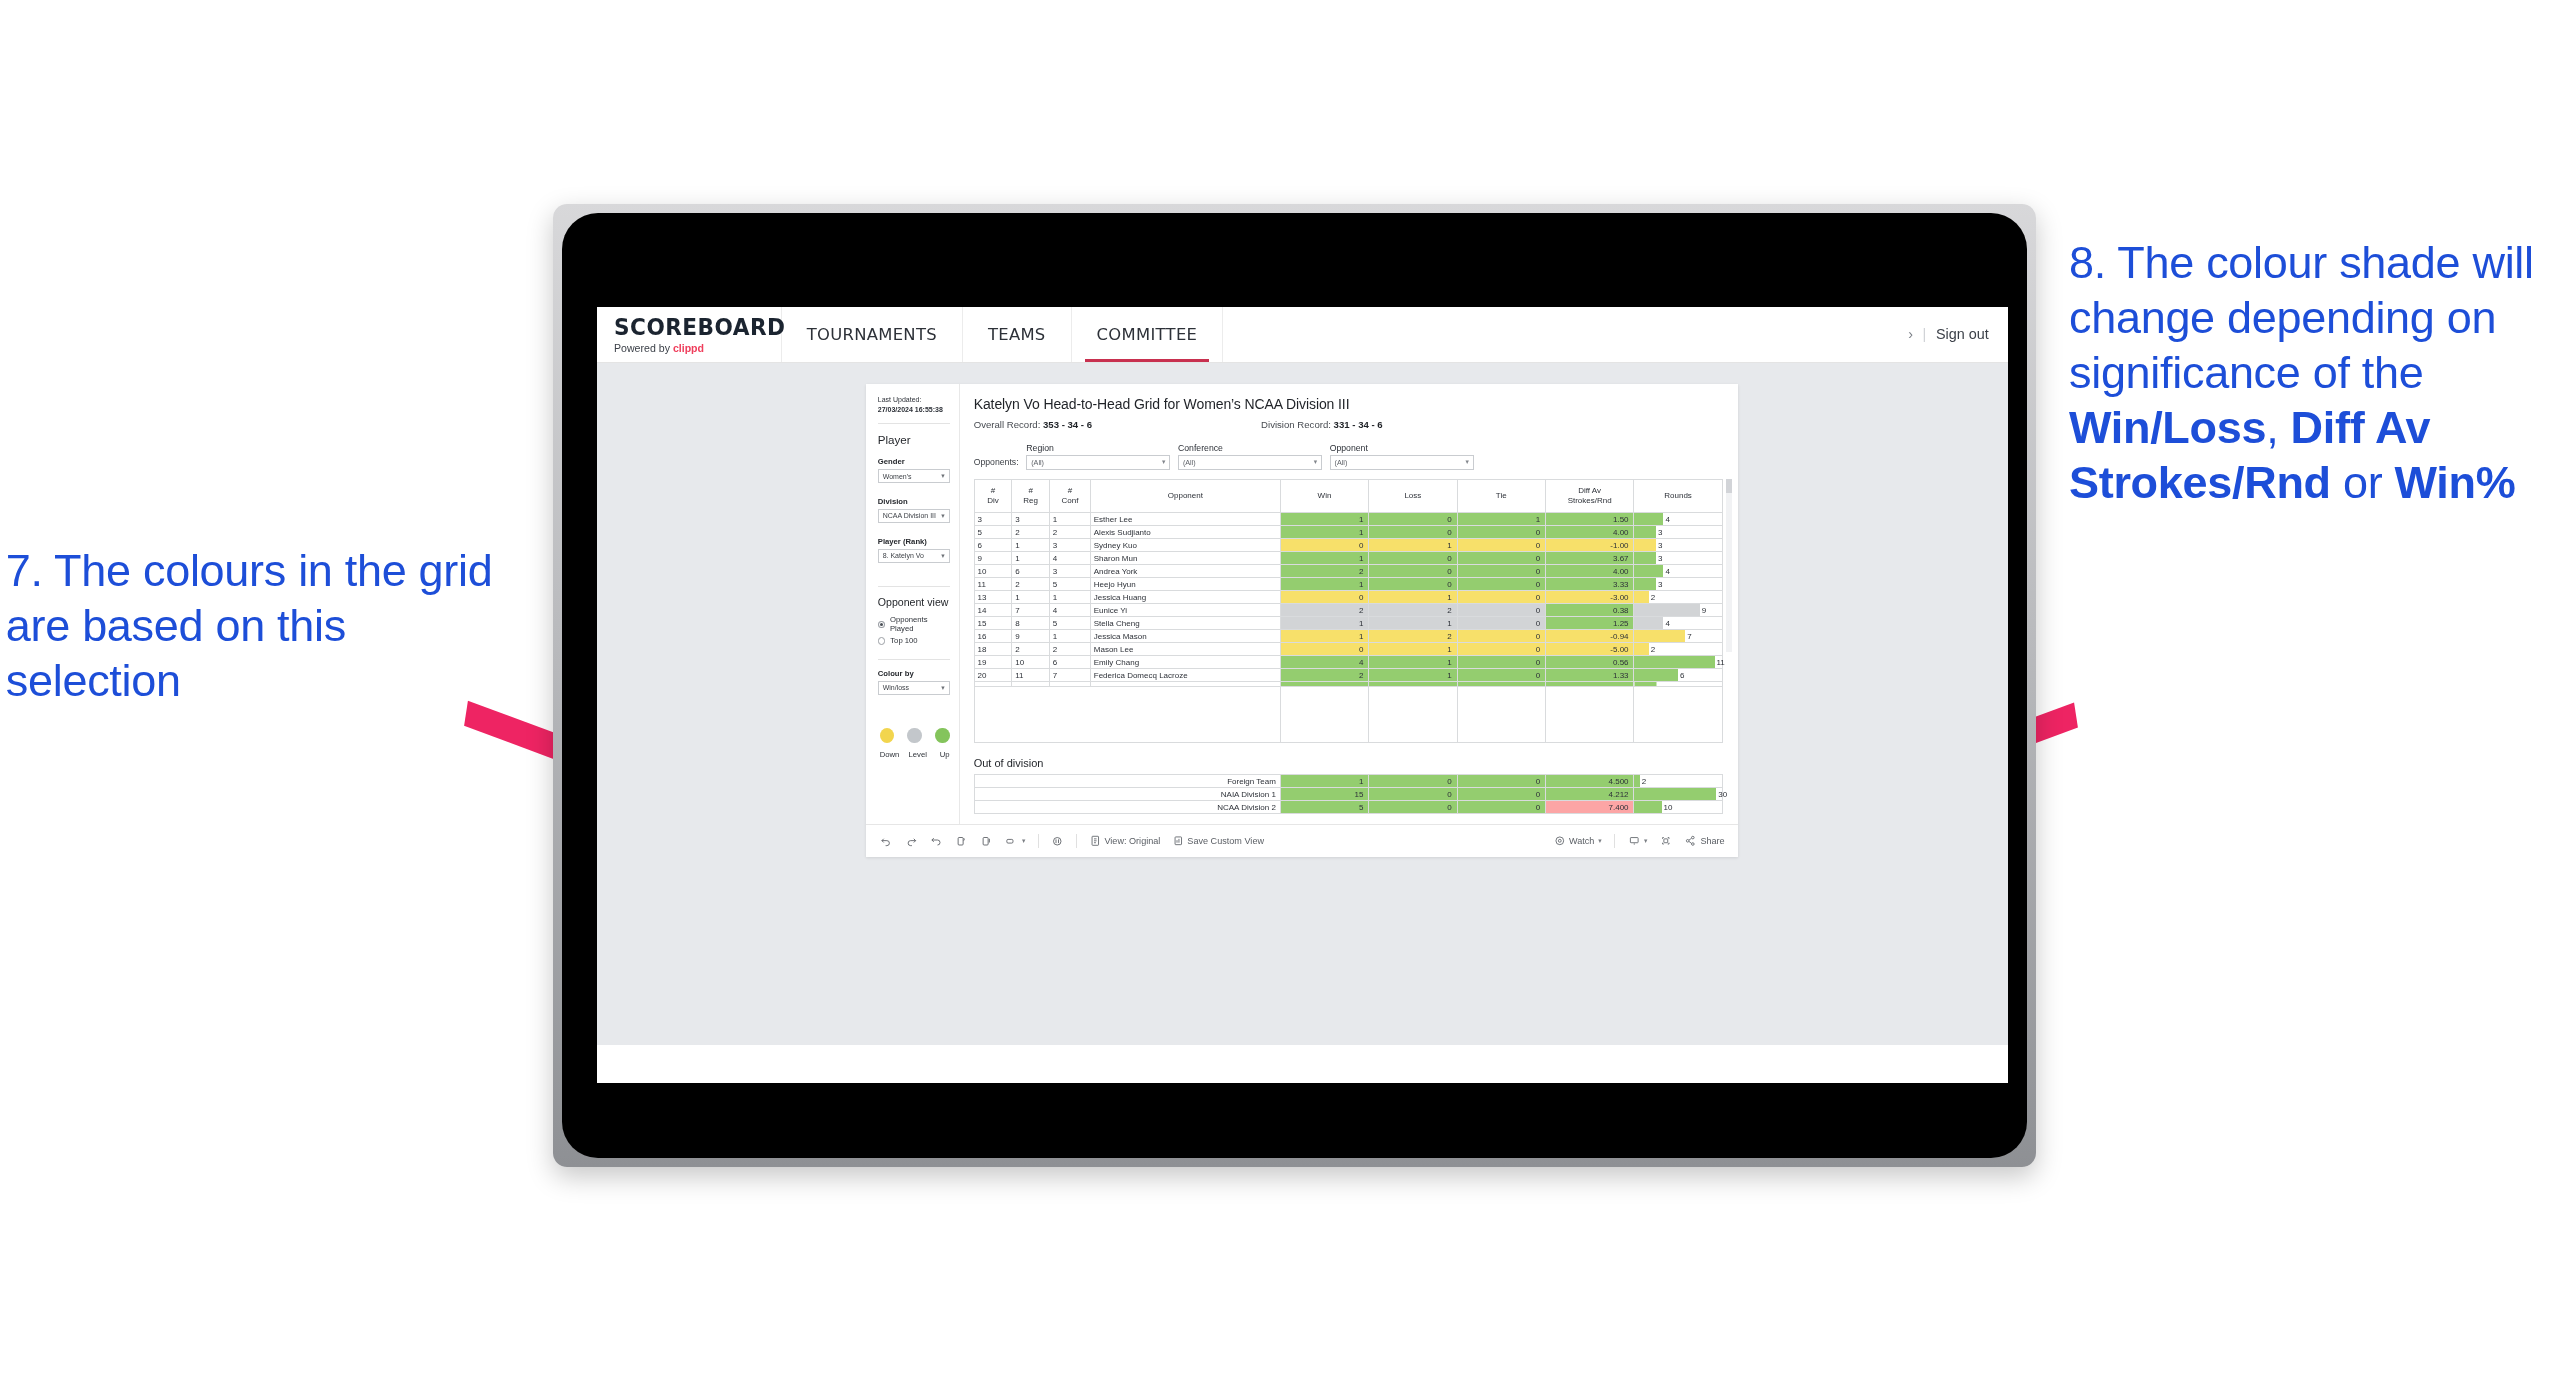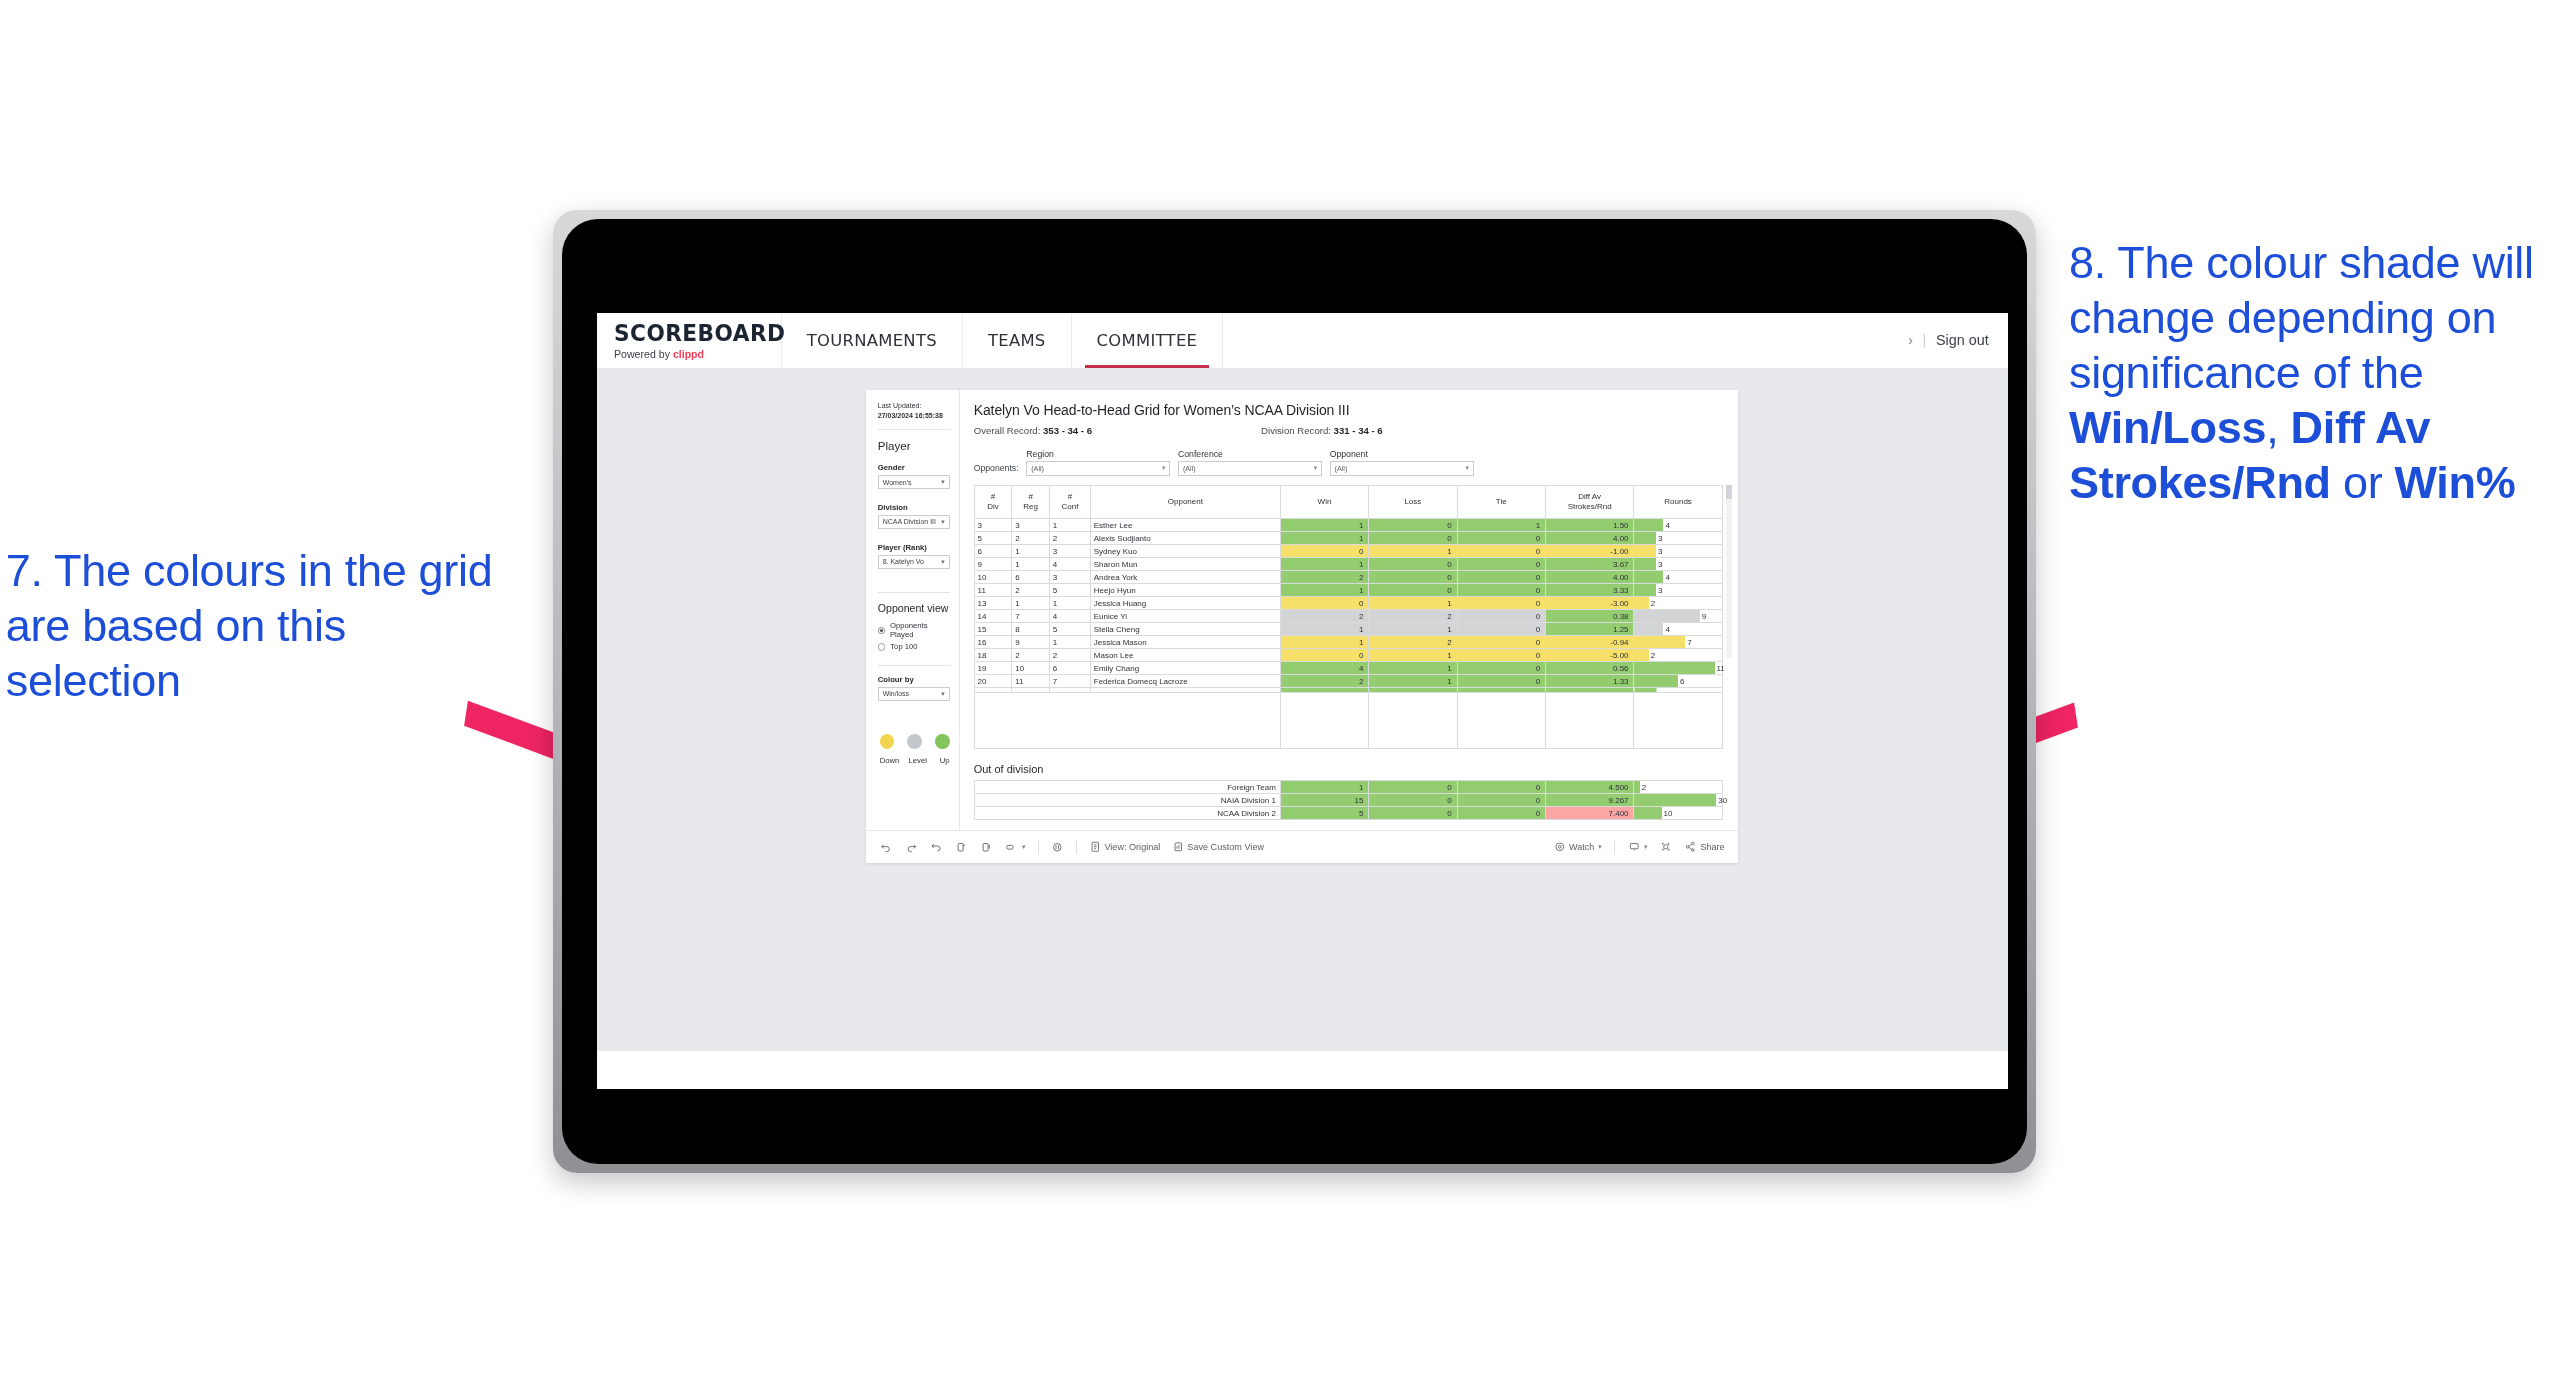--- a/index.html
+++ b/index.html
@@ -20,23 +20,23 @@
     letter-spacing: -0.3px;
   }
   #annot-left  { left: 5.8px;  top: 544px; width: 510px; }
   #annot-right { left: 2069px; top: 236px; width: 501px; }
   .annot b { font-weight: 700; }
 
   .arrow { position: absolute; pointer-events: none; }
 
   
   .tablet-outer {
-    position: absolute; left: 553px; top: 210px;
+    position: absolute; left: 553px; top: 204px;
     width: 1483px; height: 963px;
-    border-radius: 24px;
+    border-radius: 14px;
     background: linear-gradient(180deg,#d8d8da 0%, #b9babd 45%, #8e9094 100%);
     padding: 8.7px;
     box-shadow: 0 9.6px 27px rgba(0,0,0,.22);
   }
   .tablet-inner {
     width: 100%; height: 100%;
     background: #000; border-radius: 36px;
     position: relative; overflow: hidden;
   }
   .screen {
@@ -579,21 +579,21 @@
                         <td class="c-rnd rndcell">
                           <div class="rndbar" style="width: 6.25%; background: rgb(148, 205, 111);"></div>
                           <div class="rndtxt" style="left: calc(6.25% + 1.9px);">2</div>
                         </td>
                       </tr>
                       <tr>
                         <td class="tright" style="width: 187px; padding-right: 3.9px; text-align: right;">NAIA Division 1</td>
                         <td class="c-num num" style="background: rgb(148, 205, 111);">15</td>
                         <td class="c-num num" style="background: rgb(148, 205, 111);">0</td>
                         <td class="c-num num" style="background: rgb(148, 205, 111);">0</td>
-                        <td class="c-num num" style="background: rgb(148, 205, 111);">9.267</td>
+                        <td class="c-num num" style="background: rgb(148, 205, 111);">4.212</td>
                         <td class="c-rnd rndcell">
                           <div class="rndbar" style="width: 93.75%; background: rgb(148, 205, 111);"></div>
                           <div class="rndtxt" style="left: calc(93.75% + 1.9px);">30</div>
                         </td>
                       </tr>
                       <tr>
                         <td class="tright" style="width: 187px; padding-right: 3.9px; text-align: right;">NCAA Division 2</td>
                         <td class="c-num num" style="background: rgb(148, 205, 111);">5</td>
                         <td class="c-num num" style="background: rgb(148, 205, 111);">0</td>
                         <td class="c-num num" style="background: rgb(148, 205, 111);">0</td>

